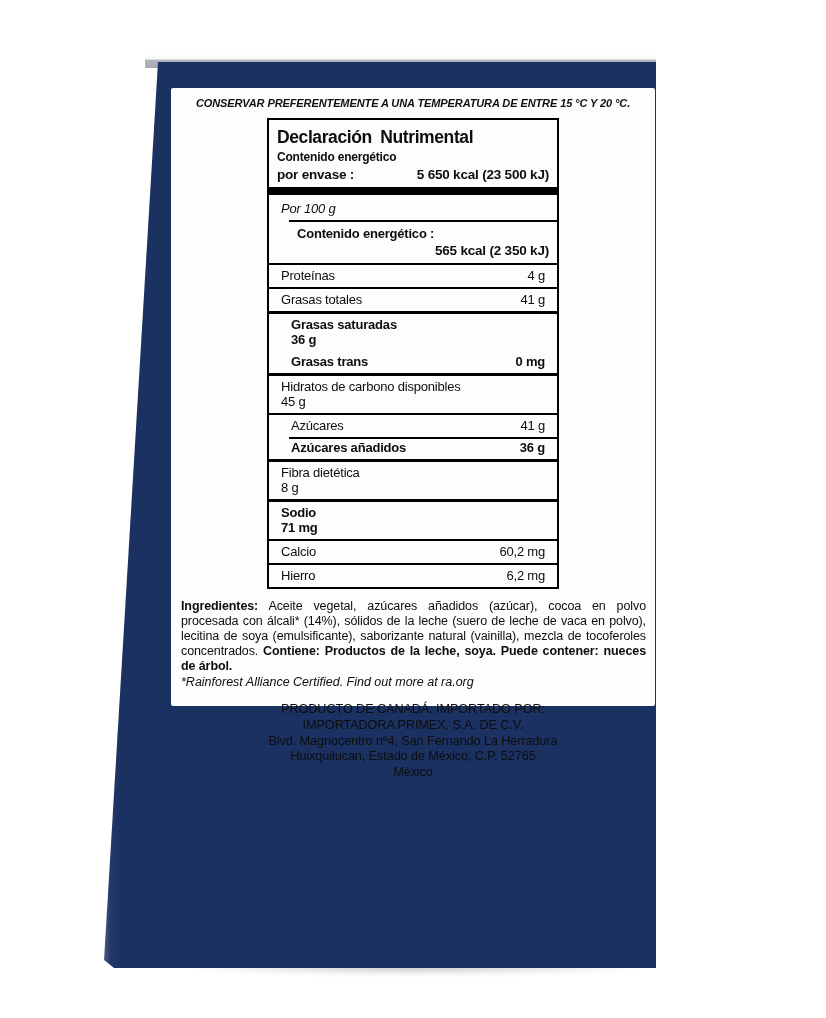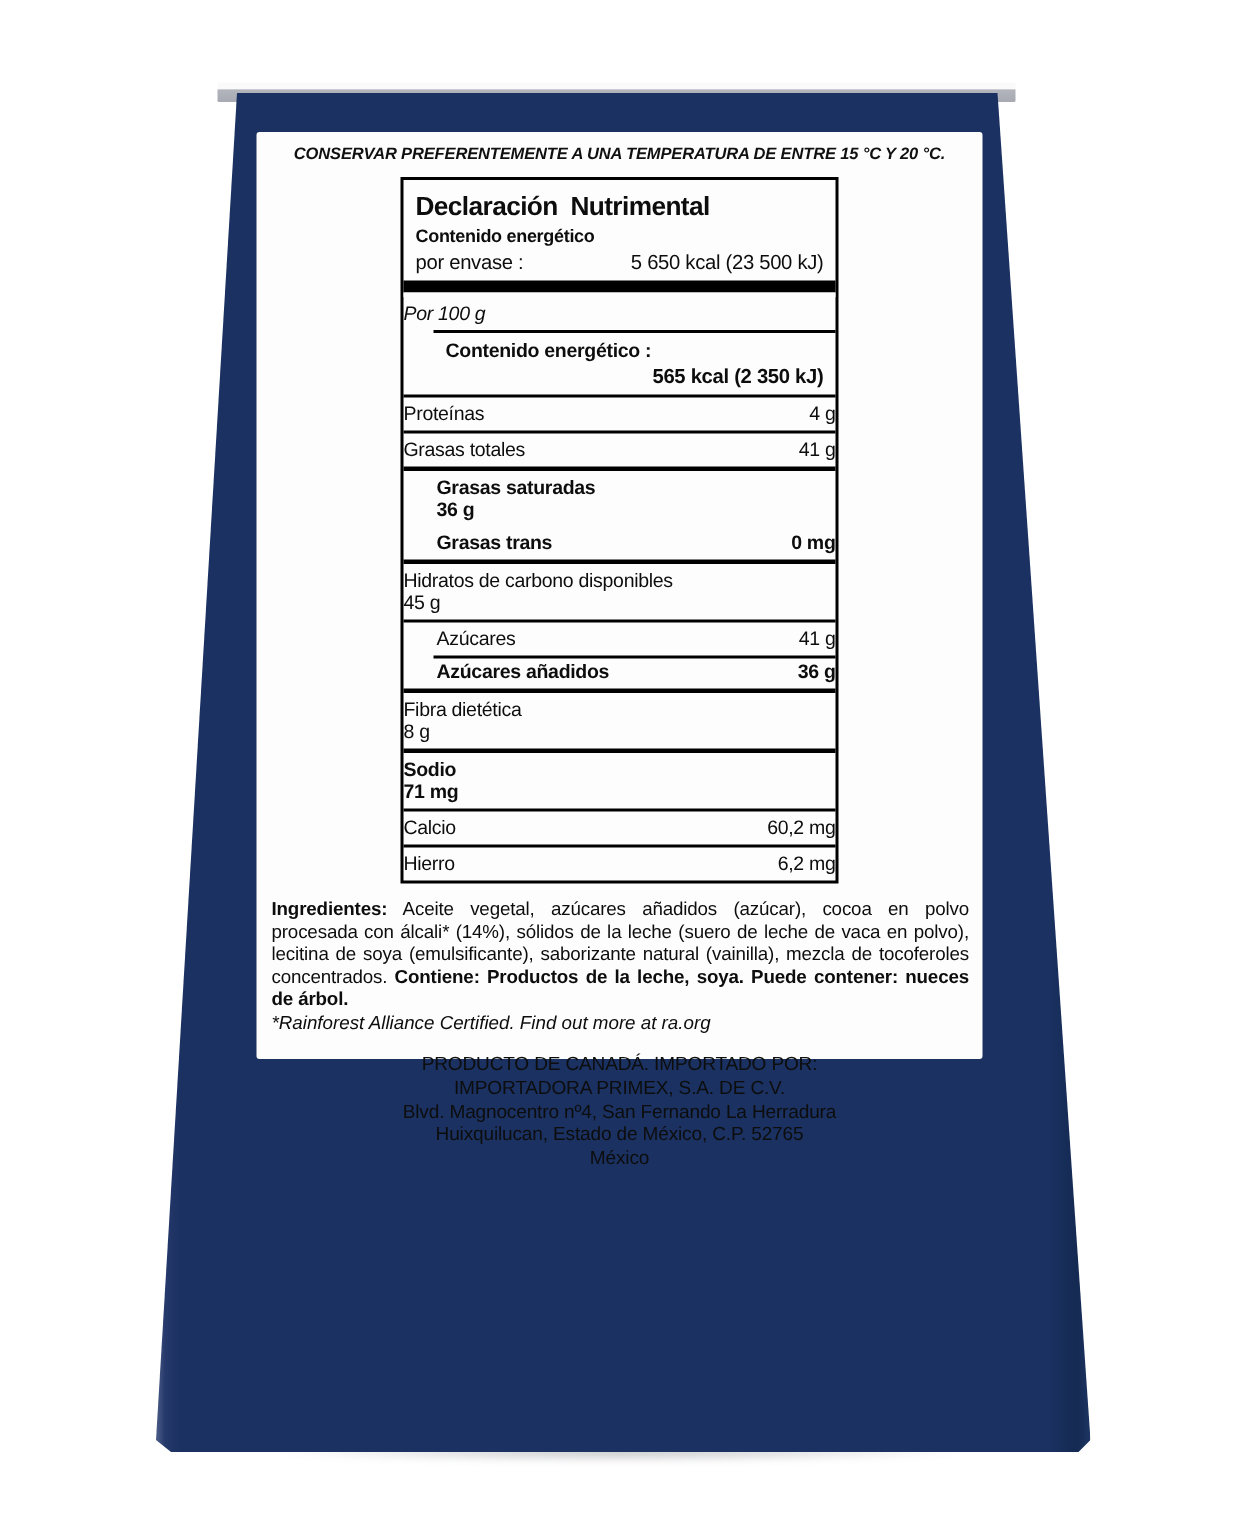--- a/index.html
+++ b/index.html
@@ -1,21 +1,21 @@
 <!DOCTYPE html>
 <html><head>
 <meta charset="utf-8">
 <style>
   * { margin: 0; padding: 0; box-sizing: border-box; }
   html, body { background: #ffffff; }
   body { font-family: "Liberation Sans", sans-serif; color: #0d0d0d; }
 
   .scene {
     position: relative;
-    width: 826px;
+    width: 656px;
     height: 1018px;
     background: #ffffff;
     overflow: hidden;
   }
 
   .pkg-shadow {
     position: absolute;
     left: 92px; top: 958px;
     width: 644px; height: 20px;
     background: radial-gradient(50% 50% at 50% 50%, rgba(55,58,70,0.28), rgba(55,58,70,0) 72%);
@@ -63,28 +63,28 @@
     margin: 9px auto 0;
     border: 2px solid #000;
     font-size: 13px;
     letter-spacing: -0.2px;
   }
   .t-head { padding: 7px 8px 5px; }
   .t-title { font-size: 17.5px; font-weight: 700; letter-spacing: -0.4px; word-spacing: 4px; }
   .t-sub   { font-size: 12px; font-weight: 700; margin-top: 2px; }
   .t-headrow {
     display: flex; justify-content: space-between; align-items: baseline;
-    font-size: 13.5px; font-weight: 400; margin-top: 3px; white-space: nowrap;
+    font-size: 13.5px; font-weight: 700; margin-top: 3px; white-space: nowrap;
   }
   .t-bar { height: 8px; background: #000; }
   .t-gap { height: 3px; background: #fdfdfd; }
 
   .row {
     display: flex; justify-content: space-between; align-items: baseline;
-    padding: 3px 0 4px;
+    padding: 3px 12px 4px;
     border-top: 2px solid #000;
     white-space: nowrap;
   }
   .row .val { text-align: right; }
   .row.noline  { border-top: none; }
   .row.italic  { font-style: italic; }
   .row.bold    { font-weight: 700; }
   .row.ind     { padding-left: 22px; }
   .row.thick   { border-top-width: 3px; flex-direction: column; }
   .row.indline { border-top: none; position: relative; }

